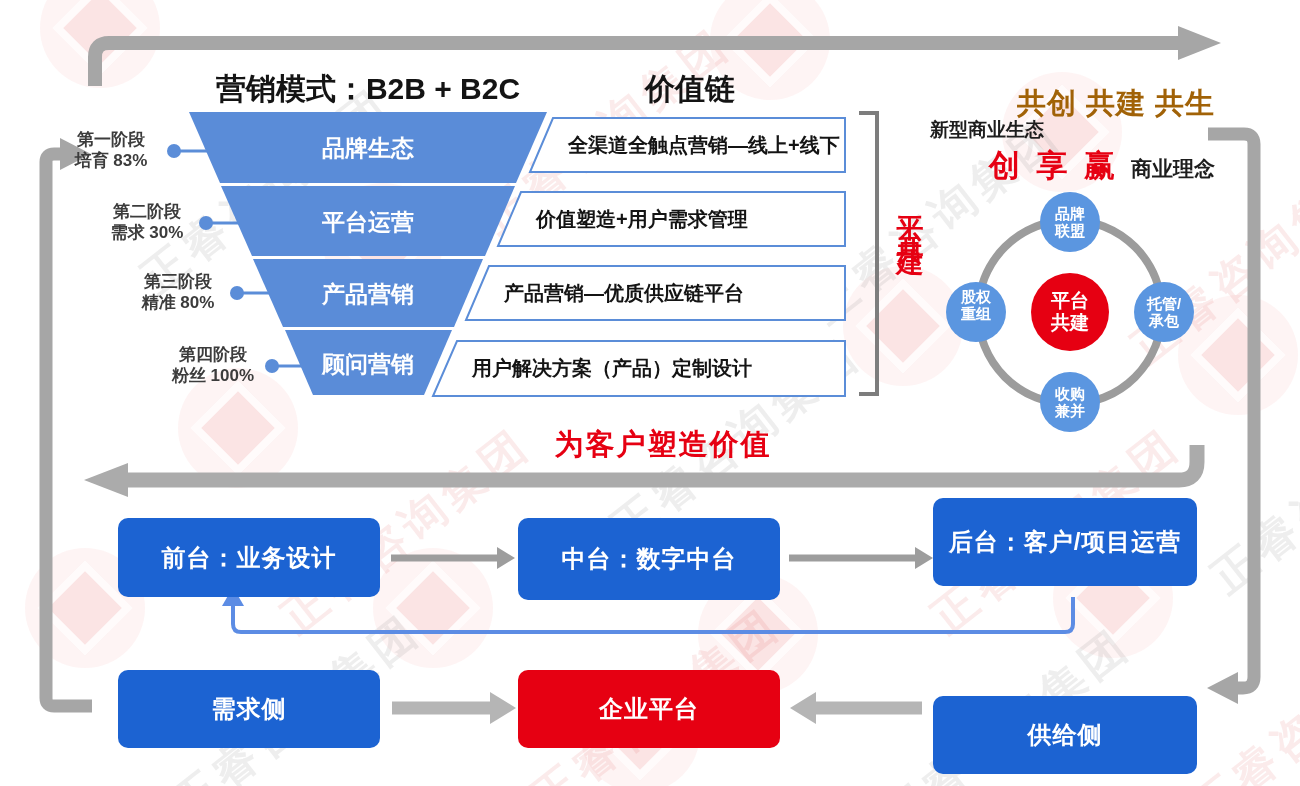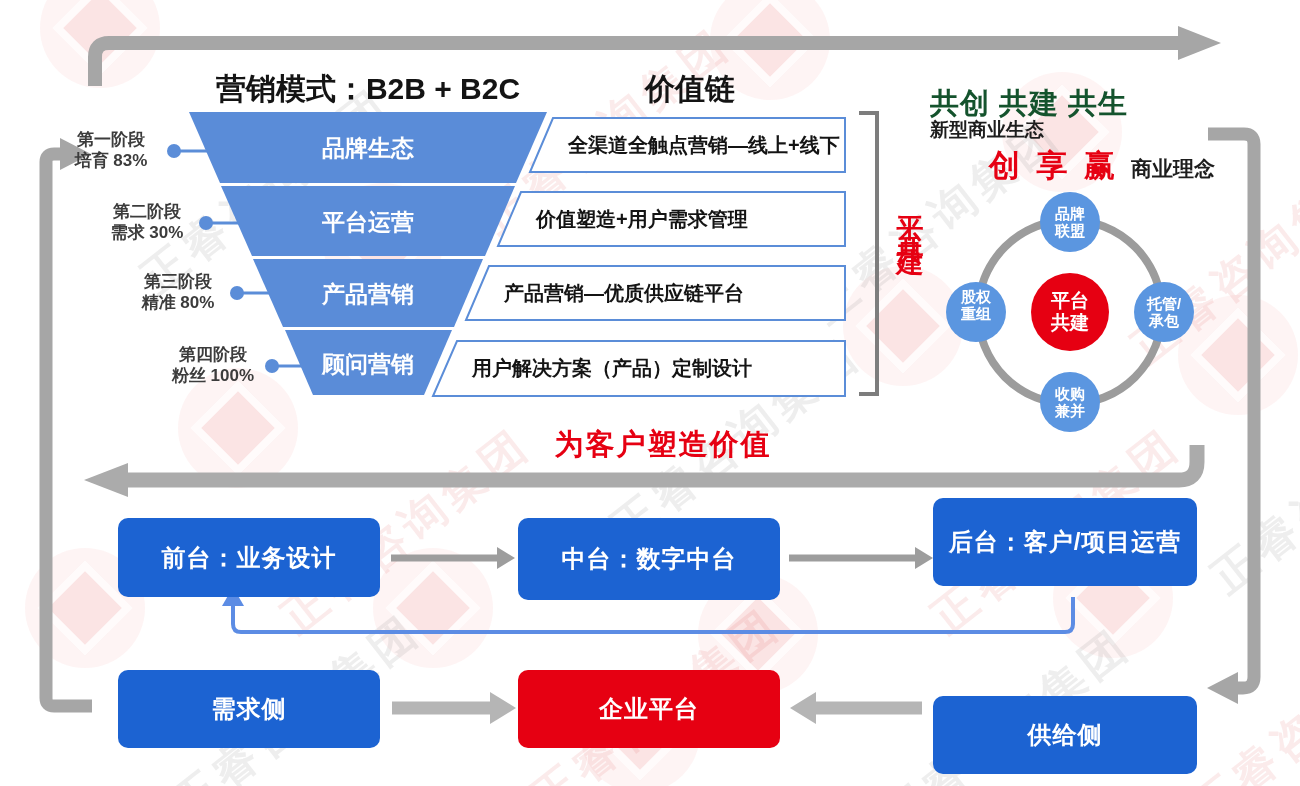--- a/index.html
+++ b/index.html
@@ -21,21 +21,21 @@
   .shape-layer{position:absolute;left:0;top:0;z-index:1;}
   
   .txt{position:absolute;z-index:2;}
   .title{font-size:30px;font-weight:bold;color:#141414;text-align:center;}
   .f-label{width:160px;text-align:center;font-size:23px;font-weight:bold;color:#ffffff;}
   .stage{width:110px;text-align:center;font-size:17px;font-weight:bold;color:#3c3c3c;line-height:21px;}
   .vc-text{height:54px;width:272px;display:flex;align-items:center;
     font-size:20px;font-weight:bold;color:#141414;white-space:nowrap;}
   .vertical-red{writing-mode:vertical-rl;font-size:27px;font-weight:bold;color:#e60012;
     letter-spacing:11px;line-height:36px;}
-  .eco-heading{width:285px;text-align:left;font-size:29px;font-weight:bold;color:#14532d;letter-spacing:1px;}
+  .eco-heading{width:285px;text-align:right;font-size:29px;font-weight:bold;color:#a16207;letter-spacing:1px;}
   .eco-sub{width:285px;text-align:left;font-size:19px;font-weight:bold;color:#1d1d1d;}
   .eco-phil{width:285px;display:flex;justify-content:flex-end;align-items:baseline;gap:12px;}
   .eco-phil .red{font-size:31px;font-weight:bold;color:#e60012;letter-spacing:4px;}
   .eco-phil .black{font-size:21px;font-weight:bold;color:#1d1d1d;}
   .sat-label{width:80px;text-align:center;font-size:15px;font-weight:bold;color:#ffffff;line-height:17px;}
   .center-label{width:80px;text-align:center;font-size:19px;font-weight:bold;color:#ffffff;line-height:22px;}
   .slogan{width:300px;text-align:center;font-size:29px;font-weight:bold;color:#e60012;letter-spacing:2px;}
   .box{position:absolute;z-index:2;display:flex;align-items:center;justify-content:center;
     border-radius:10px;color:#ffffff;font-size:24px;font-weight:bold;letter-spacing:1px;}
   .box.blue{background:#1c63d2;}

